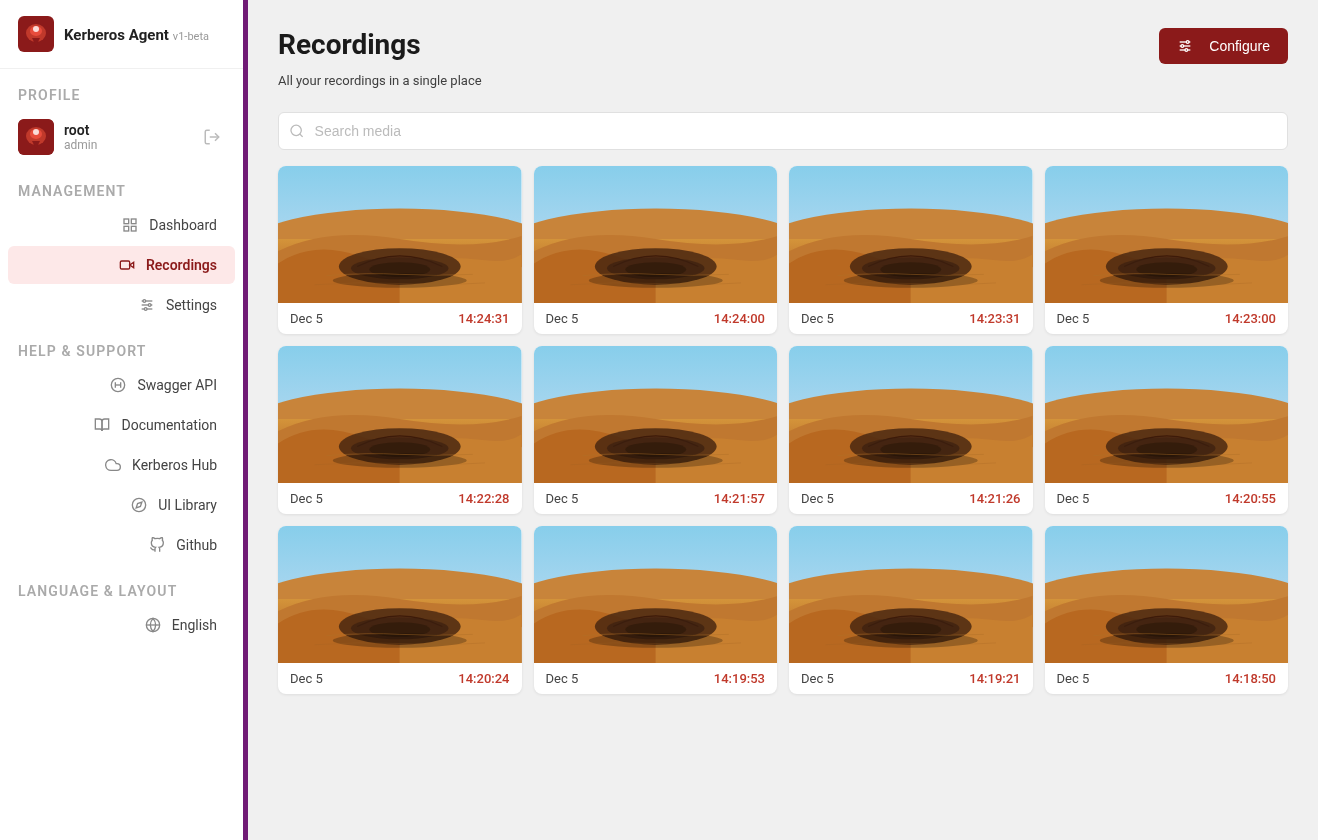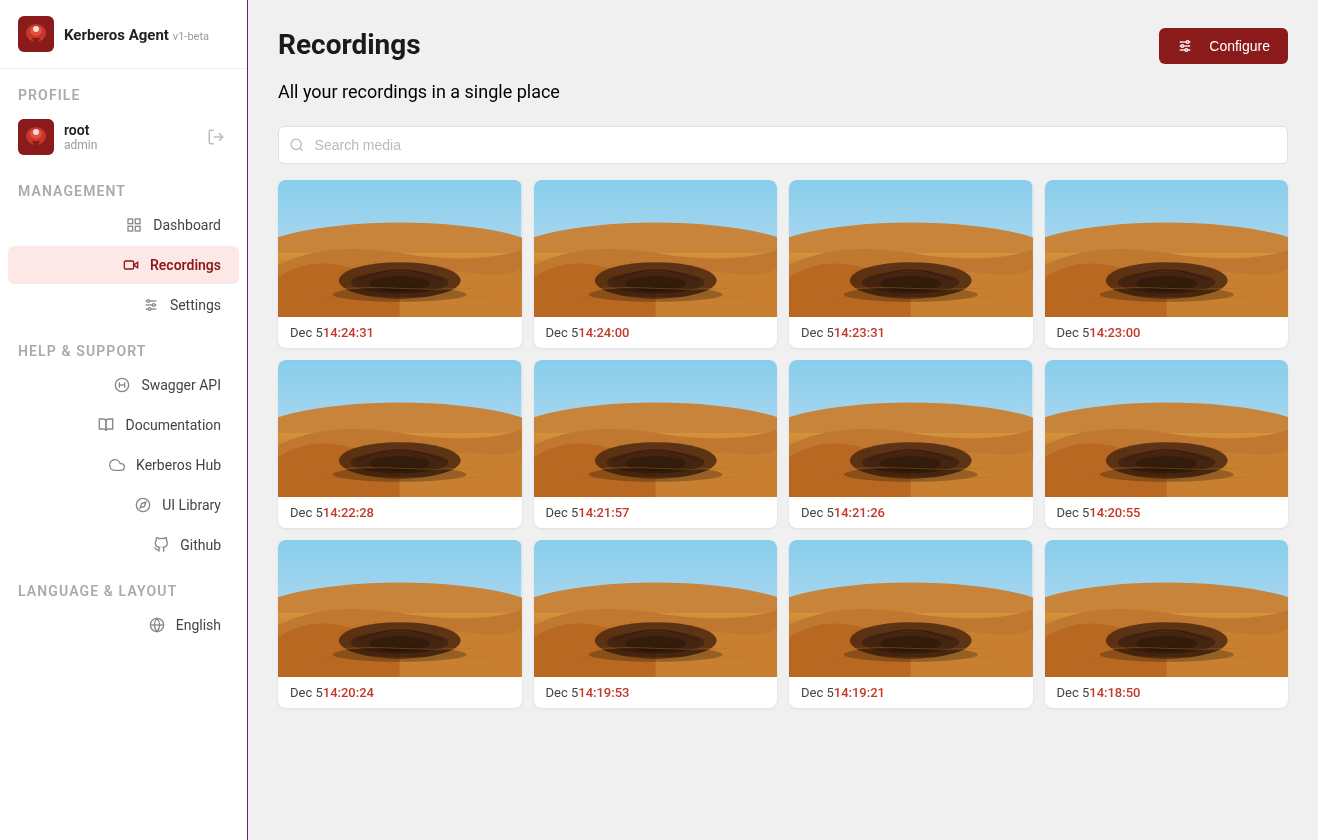--- a/index.html
+++ b/index.html
@@ -9,21 +9,21 @@
       display: flex;
       height: 100vh;
       overflow: hidden;
     }
 
     
     .sidebar {
       width: 248px;
       min-width: 248px;
       background: #fff;
-      border-right: 1px solid #701a75;
+      border-right: 5px solid #701a75;
       display: flex;
       flex-direction: column;
       height: 100vh;
       overflow-y: auto;
     }
 
     .sidebar-header {
       display: flex;
       align-items: center;
       gap: 10px;
@@ -158,23 +158,23 @@
 
     .page-title-block {}
 
     .page-title {
       font-size: 28px;
       font-weight: 700;
       color: #1a1a1a;
     }
 
     .page-subtitle {
-      font-size: 18px;
-      color: #000000;
-      margin-top: 20px;
+      font-size: 13px;
+      color: #404040;
+      margin-top: 12px;
     }
 
     .configure-btn {
       display: flex;
       align-items: center;
       gap: 16px;
       background: #8b1a1a;
       color: #fff;
       border: none;
       border-radius: 6px;
@@ -227,20 +227,21 @@
     .recording-thumbnail {
       width: 100%;
       aspect-ratio: 16/9;
       position: relative;
       overflow: hidden;
     }
 
     .recording-info {
       display: flex;
       align-items: center;
+      justify-content: space-between;
       padding: 8px 12px;
     }
 
     .recording-date {
       font-size: 13px;
       color: #444;
     }
 
     .recording-time {
       font-size: 13px;

